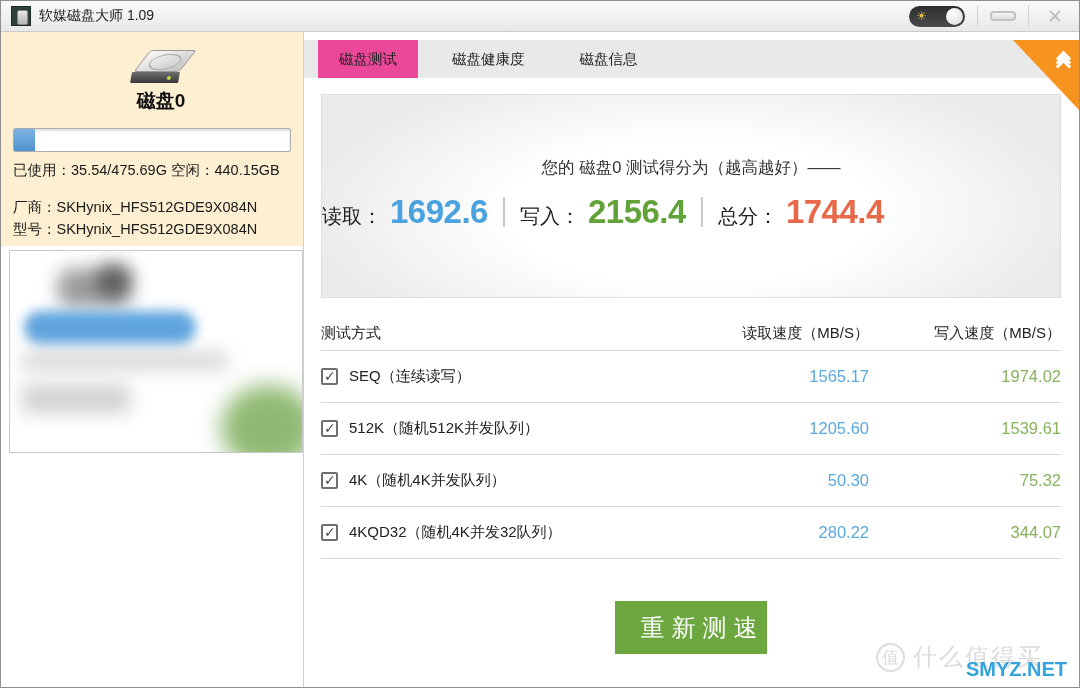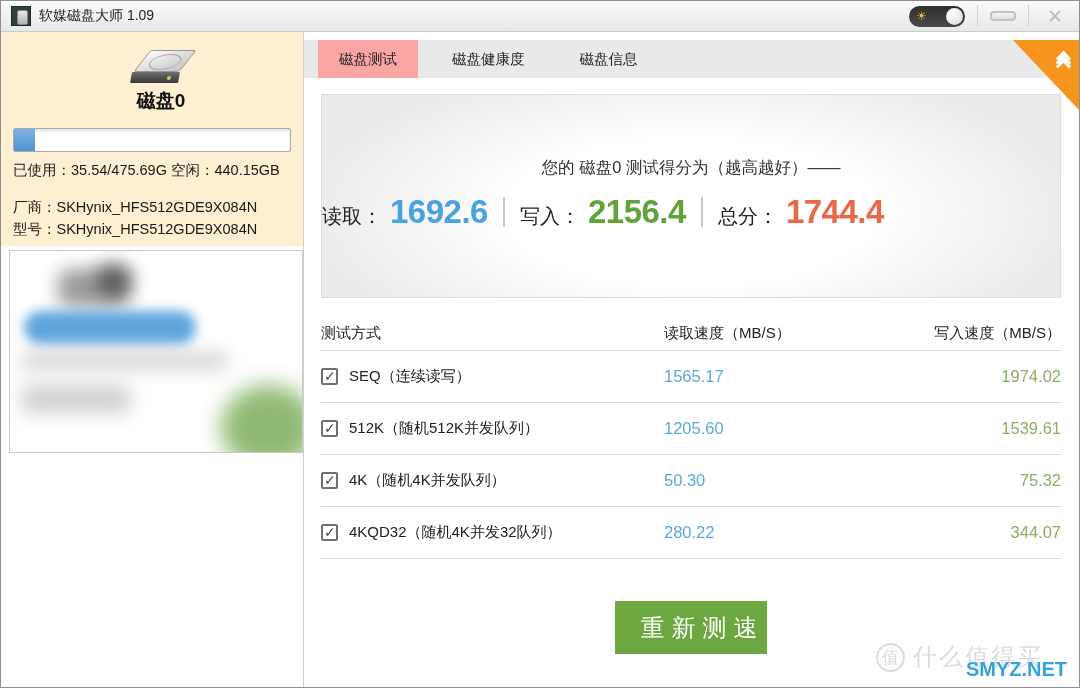--- a/index.html
+++ b/index.html
@@ -68,21 +68,21 @@
   .blob-blue  { left:14px; top:60px; width:172px; height:33px; background:#58a0dc; opacity:.95; border-radius:17px; filter:blur(6px); }
   .blob-gray1 { left:12px; top:102px; width:205px; height:16px; background:#9a9a9a; opacity:.45; }
   .blob-gray2 { left:12px; top:134px; width:108px; height:28px; background:#9a9a9a; opacity:.45; }
   .blob-green { right:-14px; bottom:-18px; width:95px; height:85px; background:#74a850; opacity:.8; border-radius:50%; filter:blur(11px); }
 
   
   .tabstrip { margin-top:8px; height:38px; background:#e9e9e9; display:flex; align-items:stretch;
     padding-left:14px; position:relative; }
   .tab { font-size:14.5px; color:#222; line-height:38px; padding:0 21px; cursor:pointer; }
   .tab + .tab { margin-left:13px; }
-  .tab.active { background:#fca5a5; }
+  .tab.active { background:#ec4899; }
 
   .corner-ribbon { position:absolute; top:8px; right:0; width:66px; height:70px; cursor:pointer;
     background:var(--ribbon-orange); clip-path:polygon(0 0,100% 0,100% 100%); z-index:5; }
   .chevrons { position:absolute; right:10px; top:13px; }
   .chev { width:11px; height:11px; border-left:3px solid #fff; border-top:3px solid #fff;
     transform:rotate(45deg); margin-bottom:-7px; }
 
   
   .content { padding:16px 18px 0 17px; }
   .score-panel { height:204px; border:1px solid #dddddd;
@@ -94,21 +94,21 @@
   .score-value { font-size:33px; font-weight:bold; margin-left:8px; letter-spacing:-.5px; }
   .v-read  { color:var(--accent-blue); }
   .v-write { color:var(--accent-green); }
   .v-total { color:var(--accent-orange); }
   .score-sep { width:2px; height:30px; background:#c9c9c9; margin:0 15px; align-self:center; }
 
   
   .test-table { margin-top:18px; }
   .t-row { display:flex; align-items:center; }
   .t-col-label { flex:1; display:flex; align-items:center; }
-  .t-col-read  { width:205px; text-align:left; flex:none; }
+  .t-col-read  { width:205px; text-align:right; flex:none; }
   .t-col-write { width:192px; text-align:right; flex:none; }
   .t-head { height:34px; font-size:15px; color:#222; }
   .t-divider { height:1px; background:#d9d9d9; }
   .data-row { height:51px; font-size:15px; color:#222; }
   .checkbox { width:17px; height:17px; border:2px solid #6f6f6f; border-radius:2px; background:#fff;
     margin-right:11px; position:relative; cursor:pointer; flex:none; }
   .checkbox.checked::after { content:"✓"; position:absolute; left:1px; top:-2px;
     font-size:14px; font-weight:bold; color:#4a4a4a; }
   .val-read  { color:var(--table-blue); font-size:16.5px; }
   .val-write { color:var(--table-green); font-size:16.5px; }

